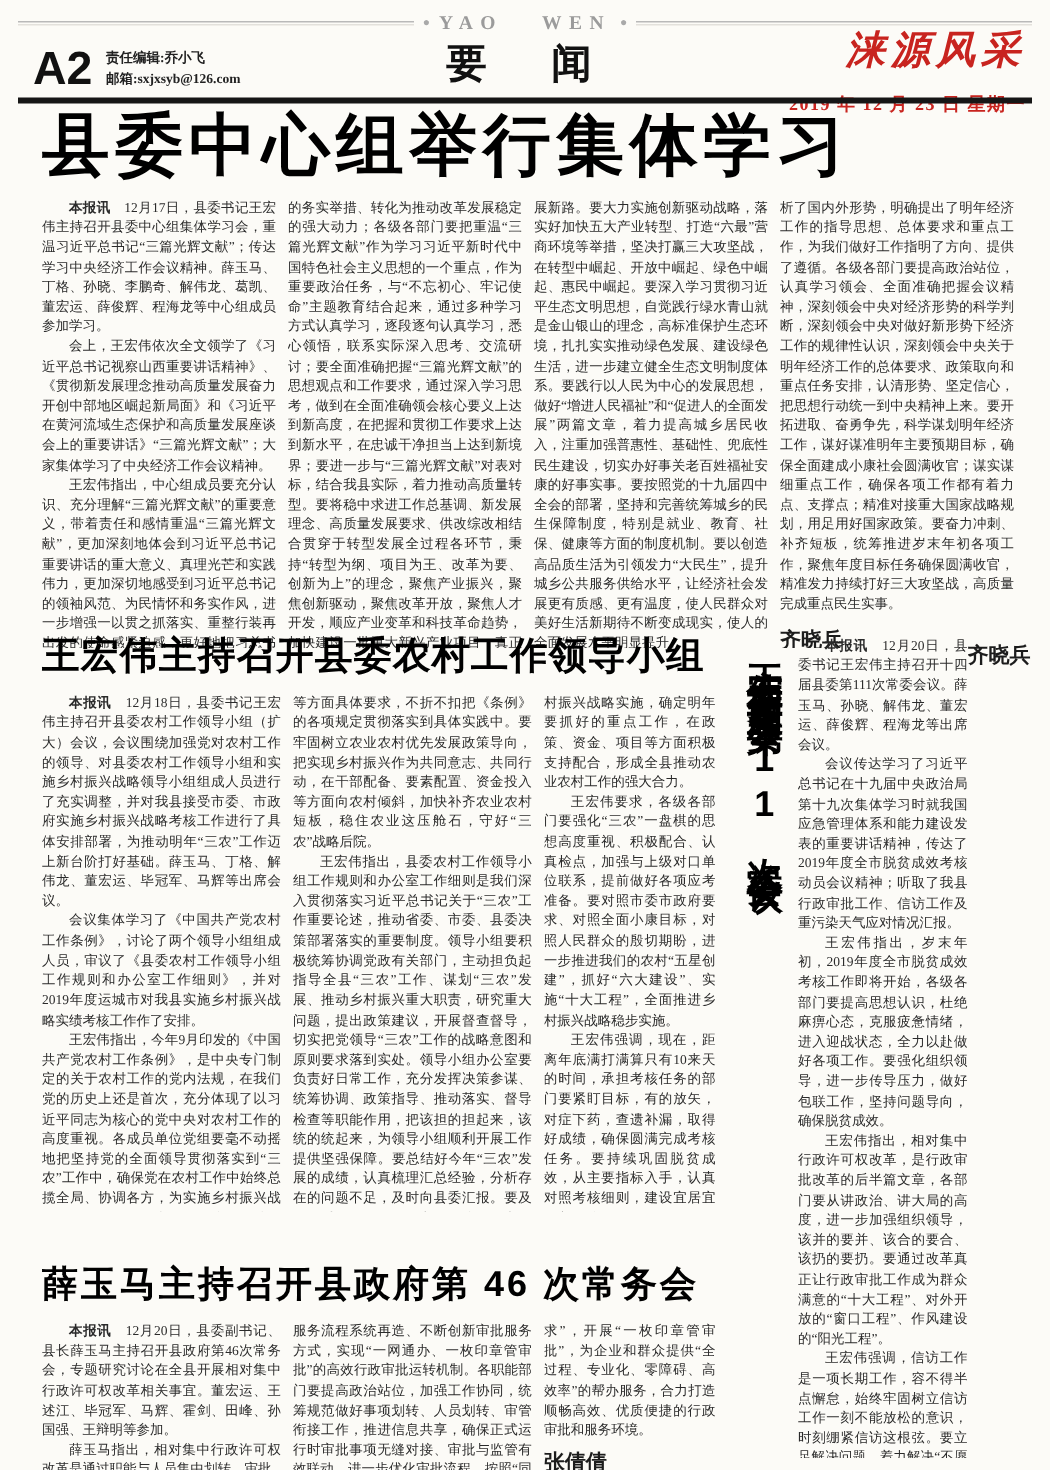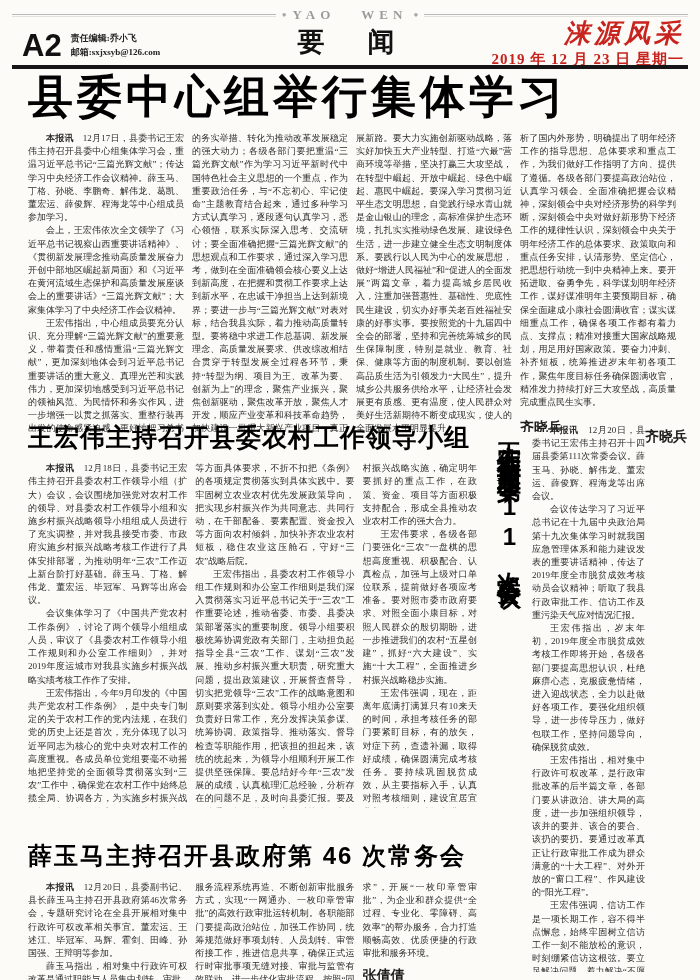--- a/index.html
+++ b/index.html
@@ -13,21 +13,21 @@
   .topline .rule { flex:1; height:3px; border-top:1px solid #b9b9b9; border-bottom:1px solid #e3e1dc; }
   .topline .dot { color:#a9a9a9; font-size:8px; line-height:1; }
   .pinyin { color:#9b9b9b; font-size:13px; font-weight:bold; letter-spacing:5px; word-spacing:18px; font-family:"Liberation Serif",serif; }
   .header-main { position:relative; height:48px; }
   .left-block { position:absolute; left:10px; top:8px; display:flex; align-items:center; gap:9px; }
   .page-num { font-family:"Liberation Sans","DejaVu Sans",sans-serif; font-weight:900; font-size:31px; line-height:1; color:#111; }
   .editor-info { font-size:9px; line-height:1.55; font-weight:bold; color:#222; }
   .section-cn { position:absolute; left:50%; transform:translateX(-50%); top:2px; font-size:27px; font-weight:bold; color:#111; letter-spacing:8px; white-space:nowrap; }
   .masthead { position:absolute; right:4px; top:-2px; text-align:right; }
   .masthead-title { color:#c8241f; font-size:26px; font-weight:bold; font-style:italic; letter-spacing:4px; line-height:1.1; }
-  .masthead-date { color:#c8241f; font-size:15px; font-weight:bold; letter-spacing:1px; margin-top:1px; }
+  .masthead-date { color:#c8241f; font-size:12px; font-weight:bold; letter-spacing:1px; margin-top:12px; }
   .black-bar { position:absolute; top:65px; left:12px; right:12px; height:3.5px; background:#161616; }
 
   
   .cols { display:flex; gap:8px; }
   .col { text-align:justify; font-size:9px; line-height:13.2px; overflow:hidden; color:#2b2b2b; }
   .col p { text-indent:2em; }
   .col p.cont { text-indent:0; }
   .col strong { font-family:"Liberation Sans","DejaVu Sans",sans-serif; }
   .byline { font-weight:bold; font-size:14px; padding-right:14px; margin-top:9px; color:#1c1c1c; }
   h1,h2 { font-family:"Liberation Sans","DejaVu Sans",sans-serif; color:#000; }

